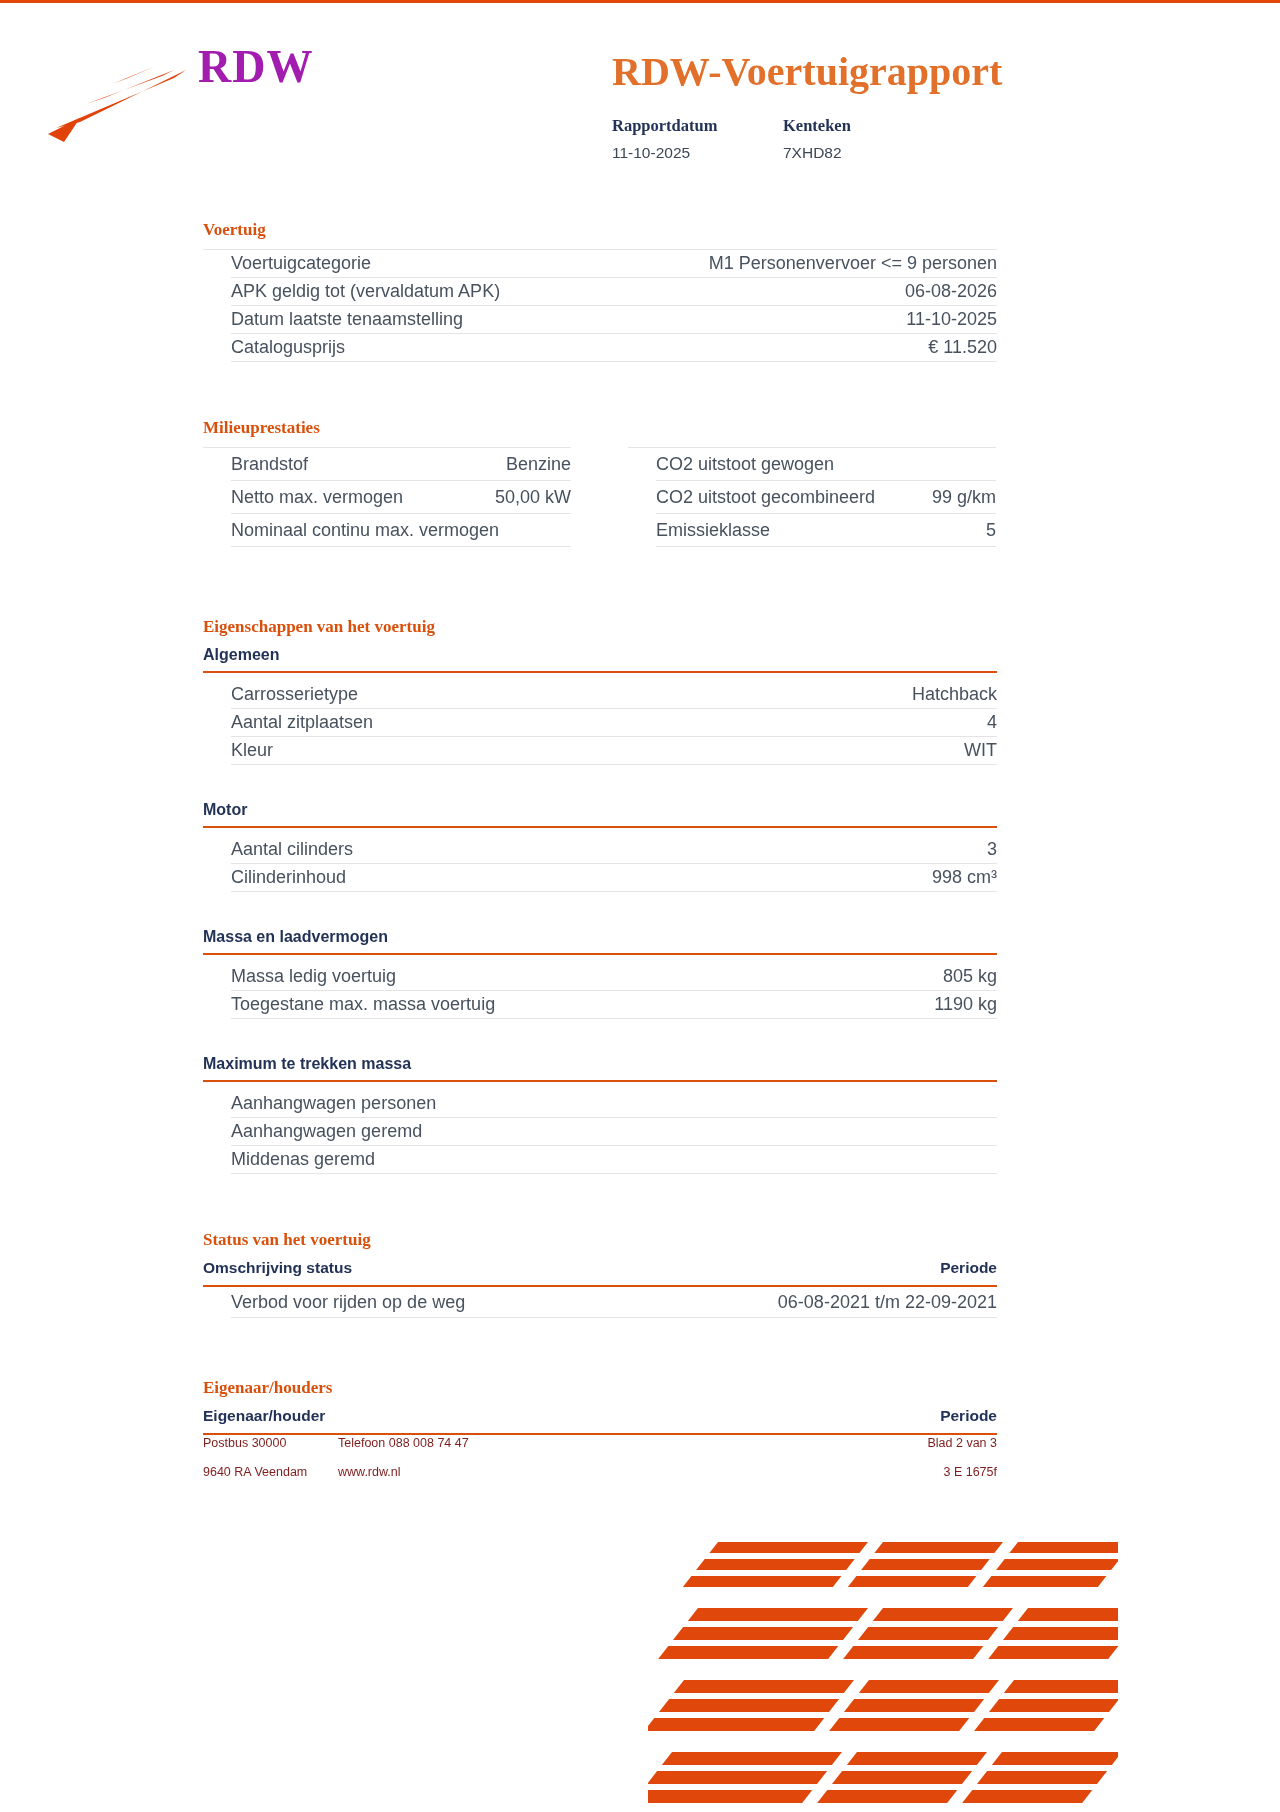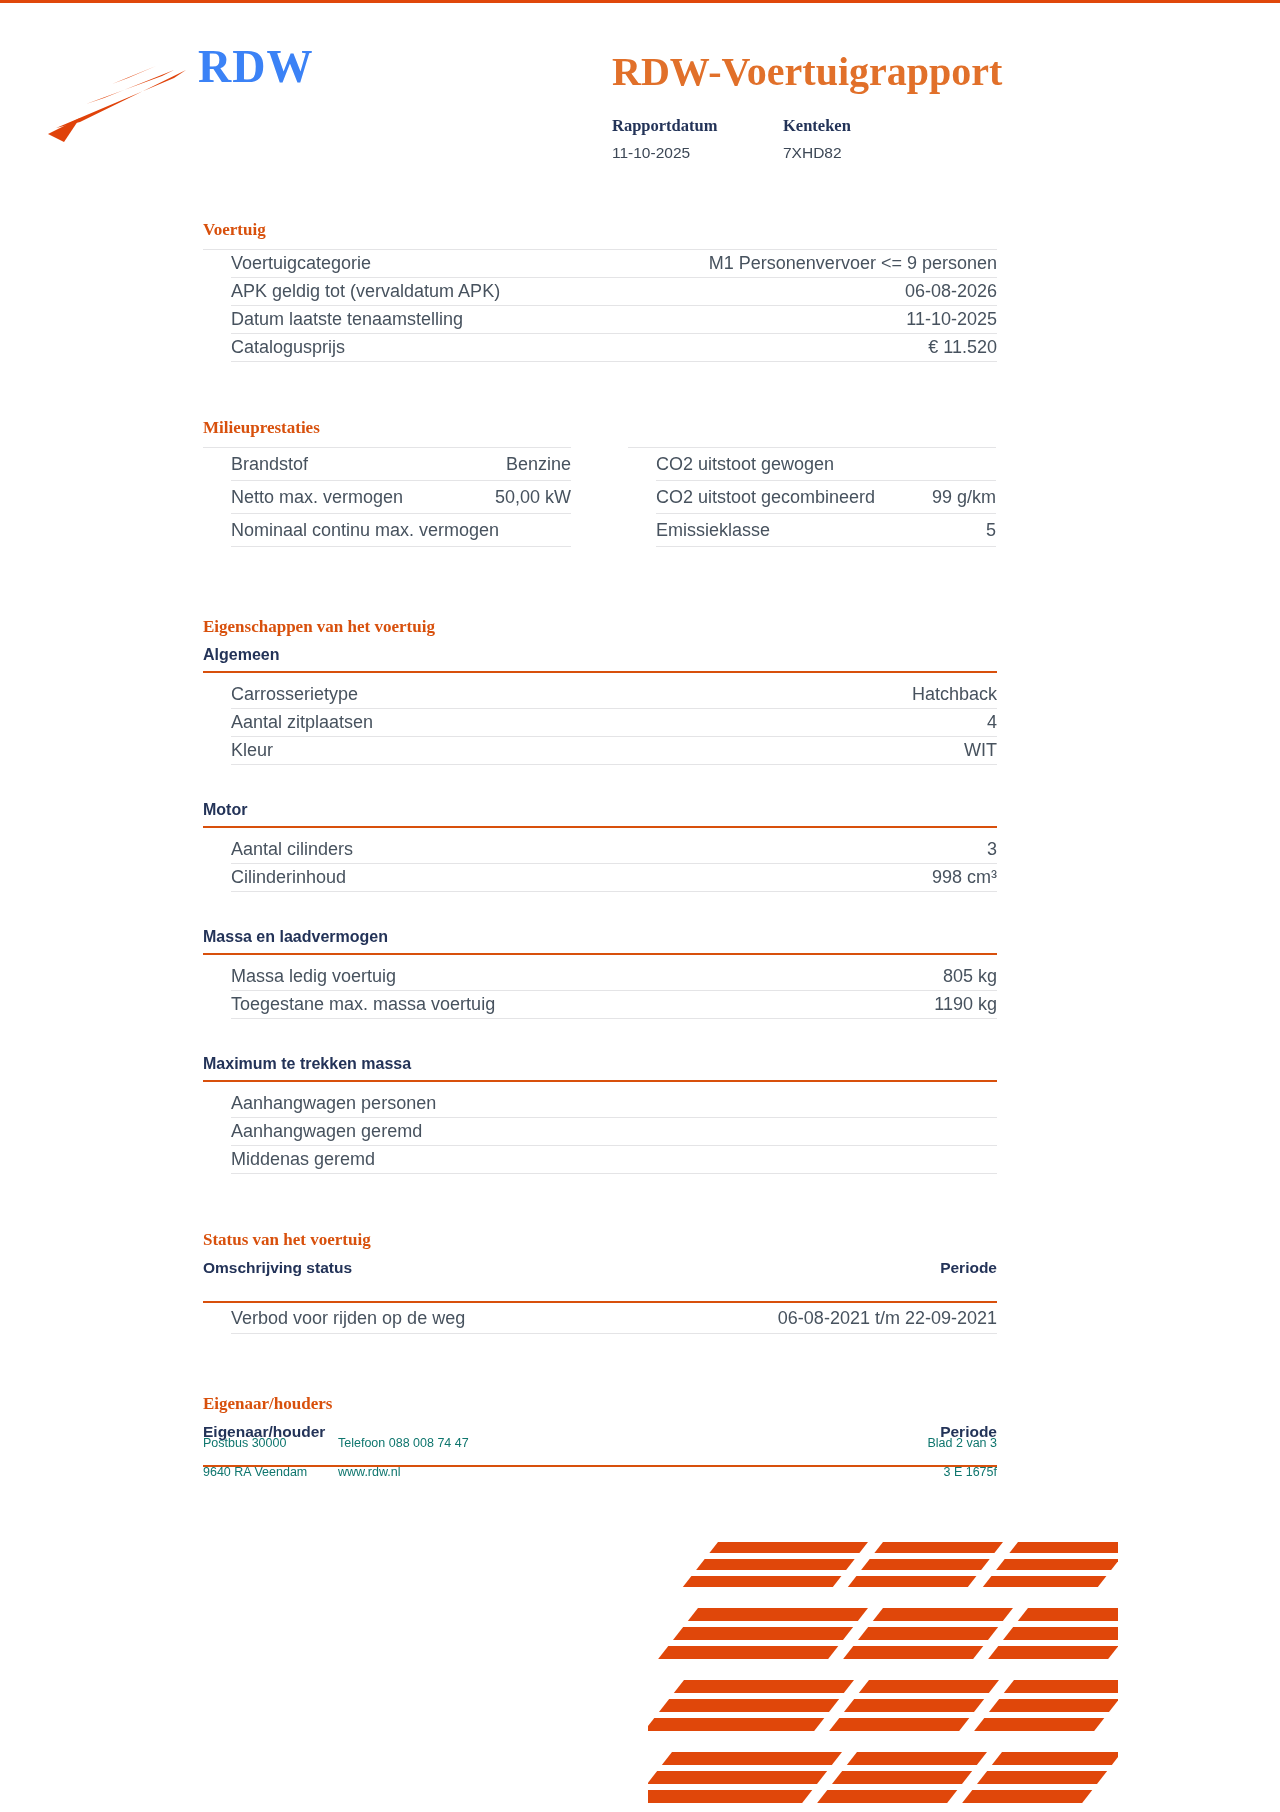--- a/index.html
+++ b/index.html
@@ -12,21 +12,21 @@
     font-family:"Liberation Sans",sans-serif;
     color:#47525e;
   }
   .top-rule{position:absolute;top:0;left:0;width:100%;height:3px;background:#e0470a;}
 
   
   .logo-mark{position:absolute;left:46px;top:56px;}
   .logo-text{
     position:absolute;left:198px;top:40px;
     font-family:"Liberation Serif",serif;font-weight:700;
-    font-size:46px;letter-spacing:1px;color:#3b82f6;
+    font-size:46px;letter-spacing:1px;color:#a21caf;
   }
   .report-title{
     position:absolute;left:612px;top:48px;margin:0;
     font-family:"Liberation Serif",serif;font-weight:700;
     font-size:40px;color:#e1702a;
   }
   .meta{position:absolute;left:612px;top:116px;display:flex;}
   .meta-block{width:171px;}
   .meta-label{font-family:"Liberation Serif",serif;font-weight:700;font-size:16.5px;color:#233358;}
   .meta-value{margin-top:8px;font-size:15.5px;color:#3d4856;}
@@ -59,26 +59,26 @@
   .sub.first{margin-top:5px;}
   .sub-h{
     margin:0;font-size:16px;font-weight:700;color:#233358;
     padding-bottom:7px;border-bottom:2px solid #d8500c;
   }
   .sec-status{margin-top:56px;}
   .sec-eigenaar{margin-top:60px;}
   .cols-h{
     display:flex;justify-content:space-between;
     font-weight:700;font-size:15.5px;color:#233358;
-    padding-bottom:24px;border-bottom:2px solid #d8500c;
+    padding-bottom:8px;border-bottom:2px solid #d8500c;
   }
   .sec-status .row{line-height:30px;min-height:30px;}
 
   
-  .footer{position:absolute;left:203px;top:1436px;width:794px;font-size:12.5px;color:#0f766e;}
+  .footer{position:absolute;left:203px;top:1436px;width:794px;font-size:12.5px;color:#7f1d1d;}
   .f-row{display:flex;margin-bottom:15px;}
   .f-c1{width:135px;}
   .f-c2{flex:1;}
   .f-c3{text-align:right;}
 
   
   .deco{position:absolute;left:648px;bottom:0;}
 </style>
 </head>
 <body>

